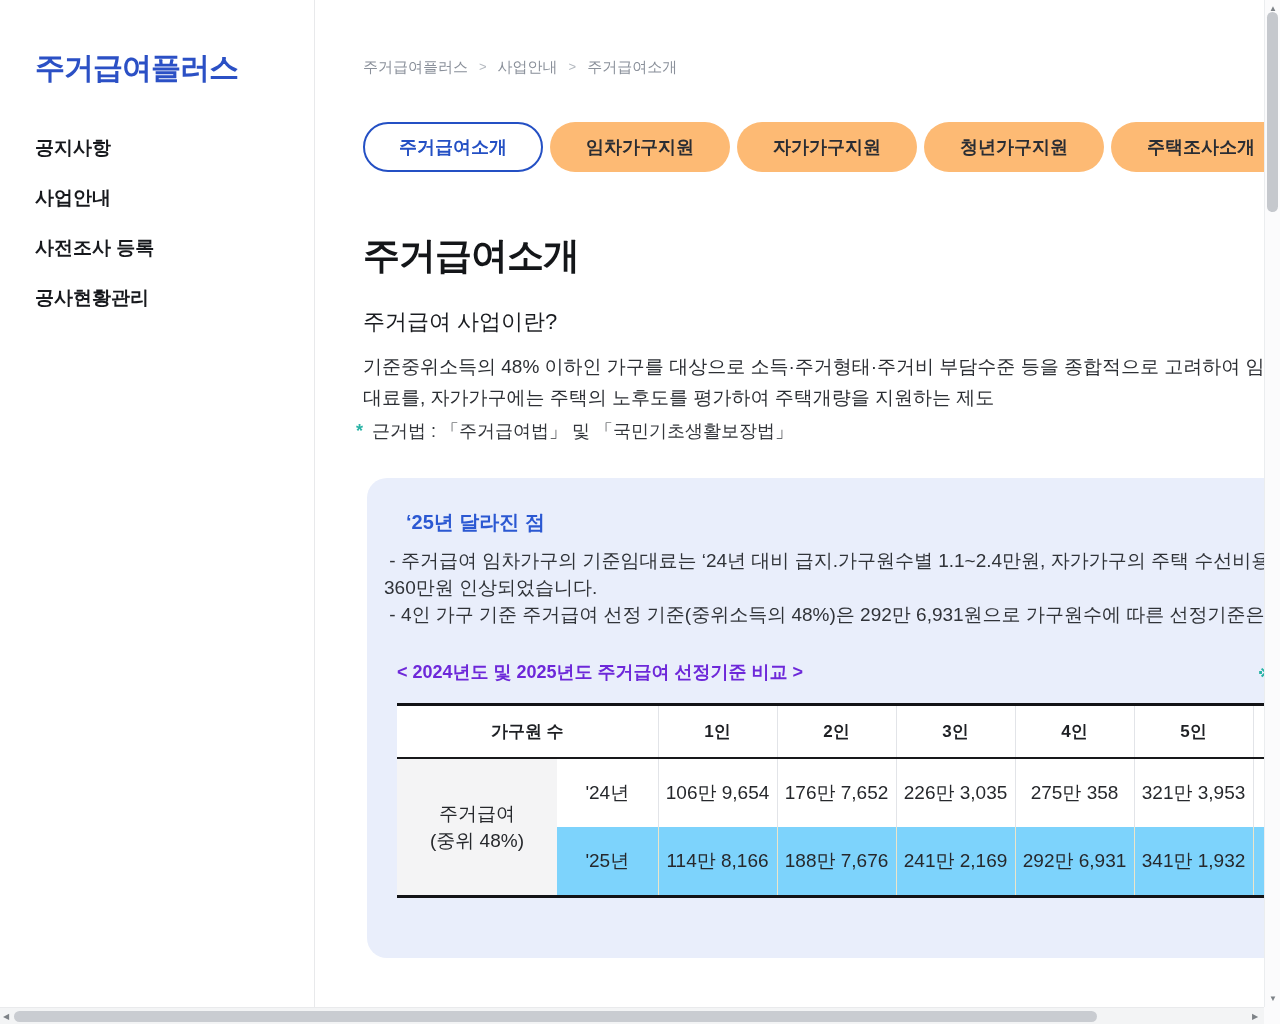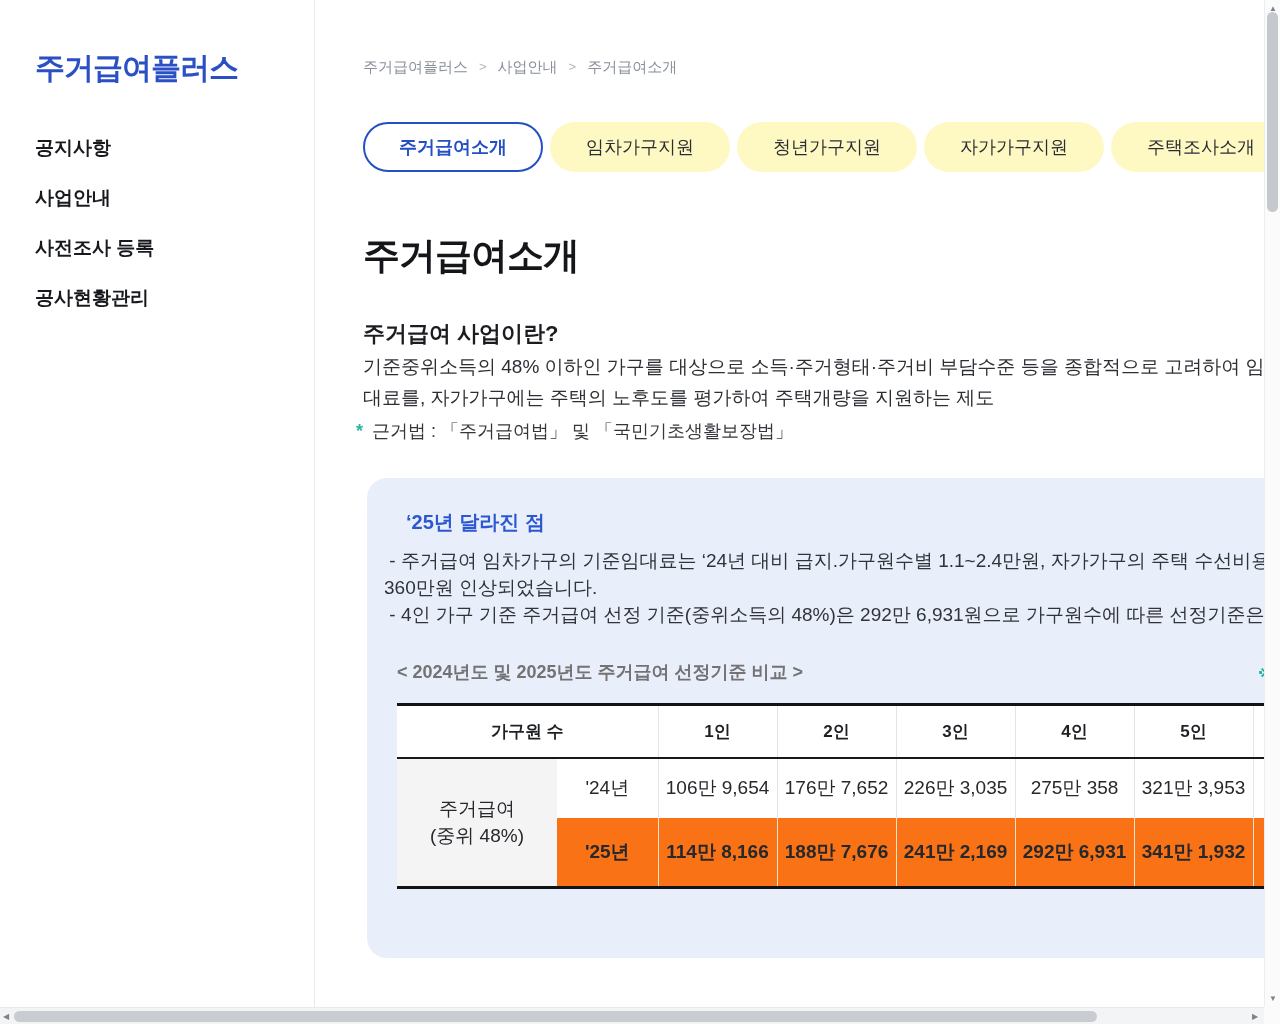--- a/index.html
+++ b/index.html
@@ -18,58 +18,58 @@
 
   
   #main { position:absolute; left:315px; top:0; width:949px; height:1007px; overflow:hidden; }
 
   #breadcrumb { position:absolute; left:48px; top:58px; font-size:15px; color:#8a909a;
                 display:flex; gap:11px; white-space:nowrap; }
   #breadcrumb .sep { color:#b3b8bf; font-size:13px; padding-top:1px; }
   #breadcrumb .crumb { cursor:pointer; }
 
   #tabbar { position:absolute; left:48px; top:122px; display:flex; gap:7px; }
-  .tab { width:180px; height:50px; border:none; border-radius:25px; background:#fef9c3;
-         font-family:inherit; font-size:18px; font-weight:400; color:#2a2d33;
+  .tab { width:180px; height:50px; border:none; border-radius:25px; background:#fdba74;
+         font-family:inherit; font-size:18px; font-weight:700; color:#2a2d33;
          cursor:pointer; flex:0 0 auto; }
   .tab.active { background:#fff; border:2px solid #2450c4; color:#2450c4; font-weight:700; }
 
   #page-title { position:absolute; left:48px; top:231px; font-size:37px; font-weight:800;
                 color:#141619; letter-spacing:-1px; white-space:nowrap; }
-  #section-heading { position:absolute; left:48px; top:319px; font-size:22px; font-weight:700;
+  #section-heading { position:absolute; left:48px; top:307px; font-size:22px; font-weight:400;
                      color:#1a1c20; white-space:nowrap; }
   .intro-line { position:absolute; left:48px; font-size:19px; font-weight:500; color:#2c2f34;
                 white-space:nowrap; }
   #intro-1 { top:354px; } #intro-2 { top:385px; }
   #note { position:absolute; left:41px; top:419px; font-size:18px; font-weight:500;
           color:#33363b; white-space:nowrap; }
   #note .star { color:#2bb3a6; font-weight:700; margin-right:9px; }
 
   
   #hbox { position:absolute; left:52px; top:478px; width:1300px; height:480px;
           background:#e9eefb; border-radius:20px; }
   #hbox-heading { position:absolute; left:39px; top:31px; font-size:20px; font-weight:700;
                   color:#2b58d2; white-space:nowrap; }
   .bline { position:absolute; left:17px; font-size:19px; font-weight:500; color:#303338;
            white-space:pre; }
   #bline-1 { top:70px; } #bline-2 { top:97px; } #bline-3 { top:124px; }
   #tbl-caption { position:absolute; left:30px; top:182px; font-size:18px; font-weight:600;
-                 color:#737373; white-space:nowrap; }
+                 color:#6d28d9; white-space:nowrap; }
 
   
   #cmp-table { position:absolute; left:30px; top:225px; width:1256px;
                border-collapse:collapse; table-layout:fixed;
                border-top:3px solid #121316; border-bottom:3px solid #121316;
                background:#fff; }
   #cmp-table th { height:53px; border-bottom:2px solid #17181a; font-size:17px;
                   font-weight:700; color:#1e2024; text-align:center; background:#fff; }
   #cmp-table th:nth-child(n+2) { border-left:1px solid #e2e4e8; }
   #cmp-table td { text-align:center; font-size:19px; color:#26282c; }
-  tr.r24 td { height:60px; font-weight:400; background:#fff; }
-  tr.r25 td { height:70px; font-weight:700; background:#f97316; }
+  tr.r24 td { height:69px; font-weight:400; background:#fff; }
+  tr.r25 td { height:70px; font-weight:400; background:#7dd3fc; }
   td.rowlabel { background:#f4f4f5 !important; font-size:18px; font-weight:400;
                 line-height:27px; color:#2a2d31; }
   td.val { border-left:1px solid #e2e4e8; }
   tr.r25 td.val { border-left:1px solid #ece5c9; }
 
   #side-note-mark { position:absolute; left:943px; top:664px; font-size:16px; font-weight:700;
                     color:#27b3a4; }
 
   
   #vsb { position:absolute; right:0; top:0; width:16px; height:1007px; background:#fbfbfc;
@@ -109,22 +109,22 @@
       <span class="crumb">주거급여플러스</span>
       <span class="sep">&gt;</span>
       <span class="crumb">사업안내</span>
       <span class="sep">&gt;</span>
       <span class="crumb">주거급여소개</span>
     </div>
 
     <div id="tabbar">
       <button class="tab active">주거급여소개</button>
       <button class="tab">임차가구지원</button>
+      <button class="tab">자가가구지원</button>
       <button class="tab">청년가구지원</button>
-      <button class="tab">자가가구지원</button>
       <button class="tab">주택조사소개</button>
     </div>
 
     <h1 id="page-title">주거급여소개</h1>
     <h2 id="section-heading">주거급여 사업이란?</h2>
 
     <p class="intro-line" id="intro-1">기준중위소득의 48% 이하인 가구를 대상으로 소득·주거형태·주거비 부담수준 등을 종합적으로 고려하여 임차가구에</p>
     <p class="intro-line" id="intro-2">대료를, 자가가구에는 주택의 노후도를 평가하여 주택개량을 지원하는 제도</p>
 
     <p id="note"><span class="star">*</span><span>근거법 : 「주거급여법」 및 「국민기초생활보장법」</span></p>

